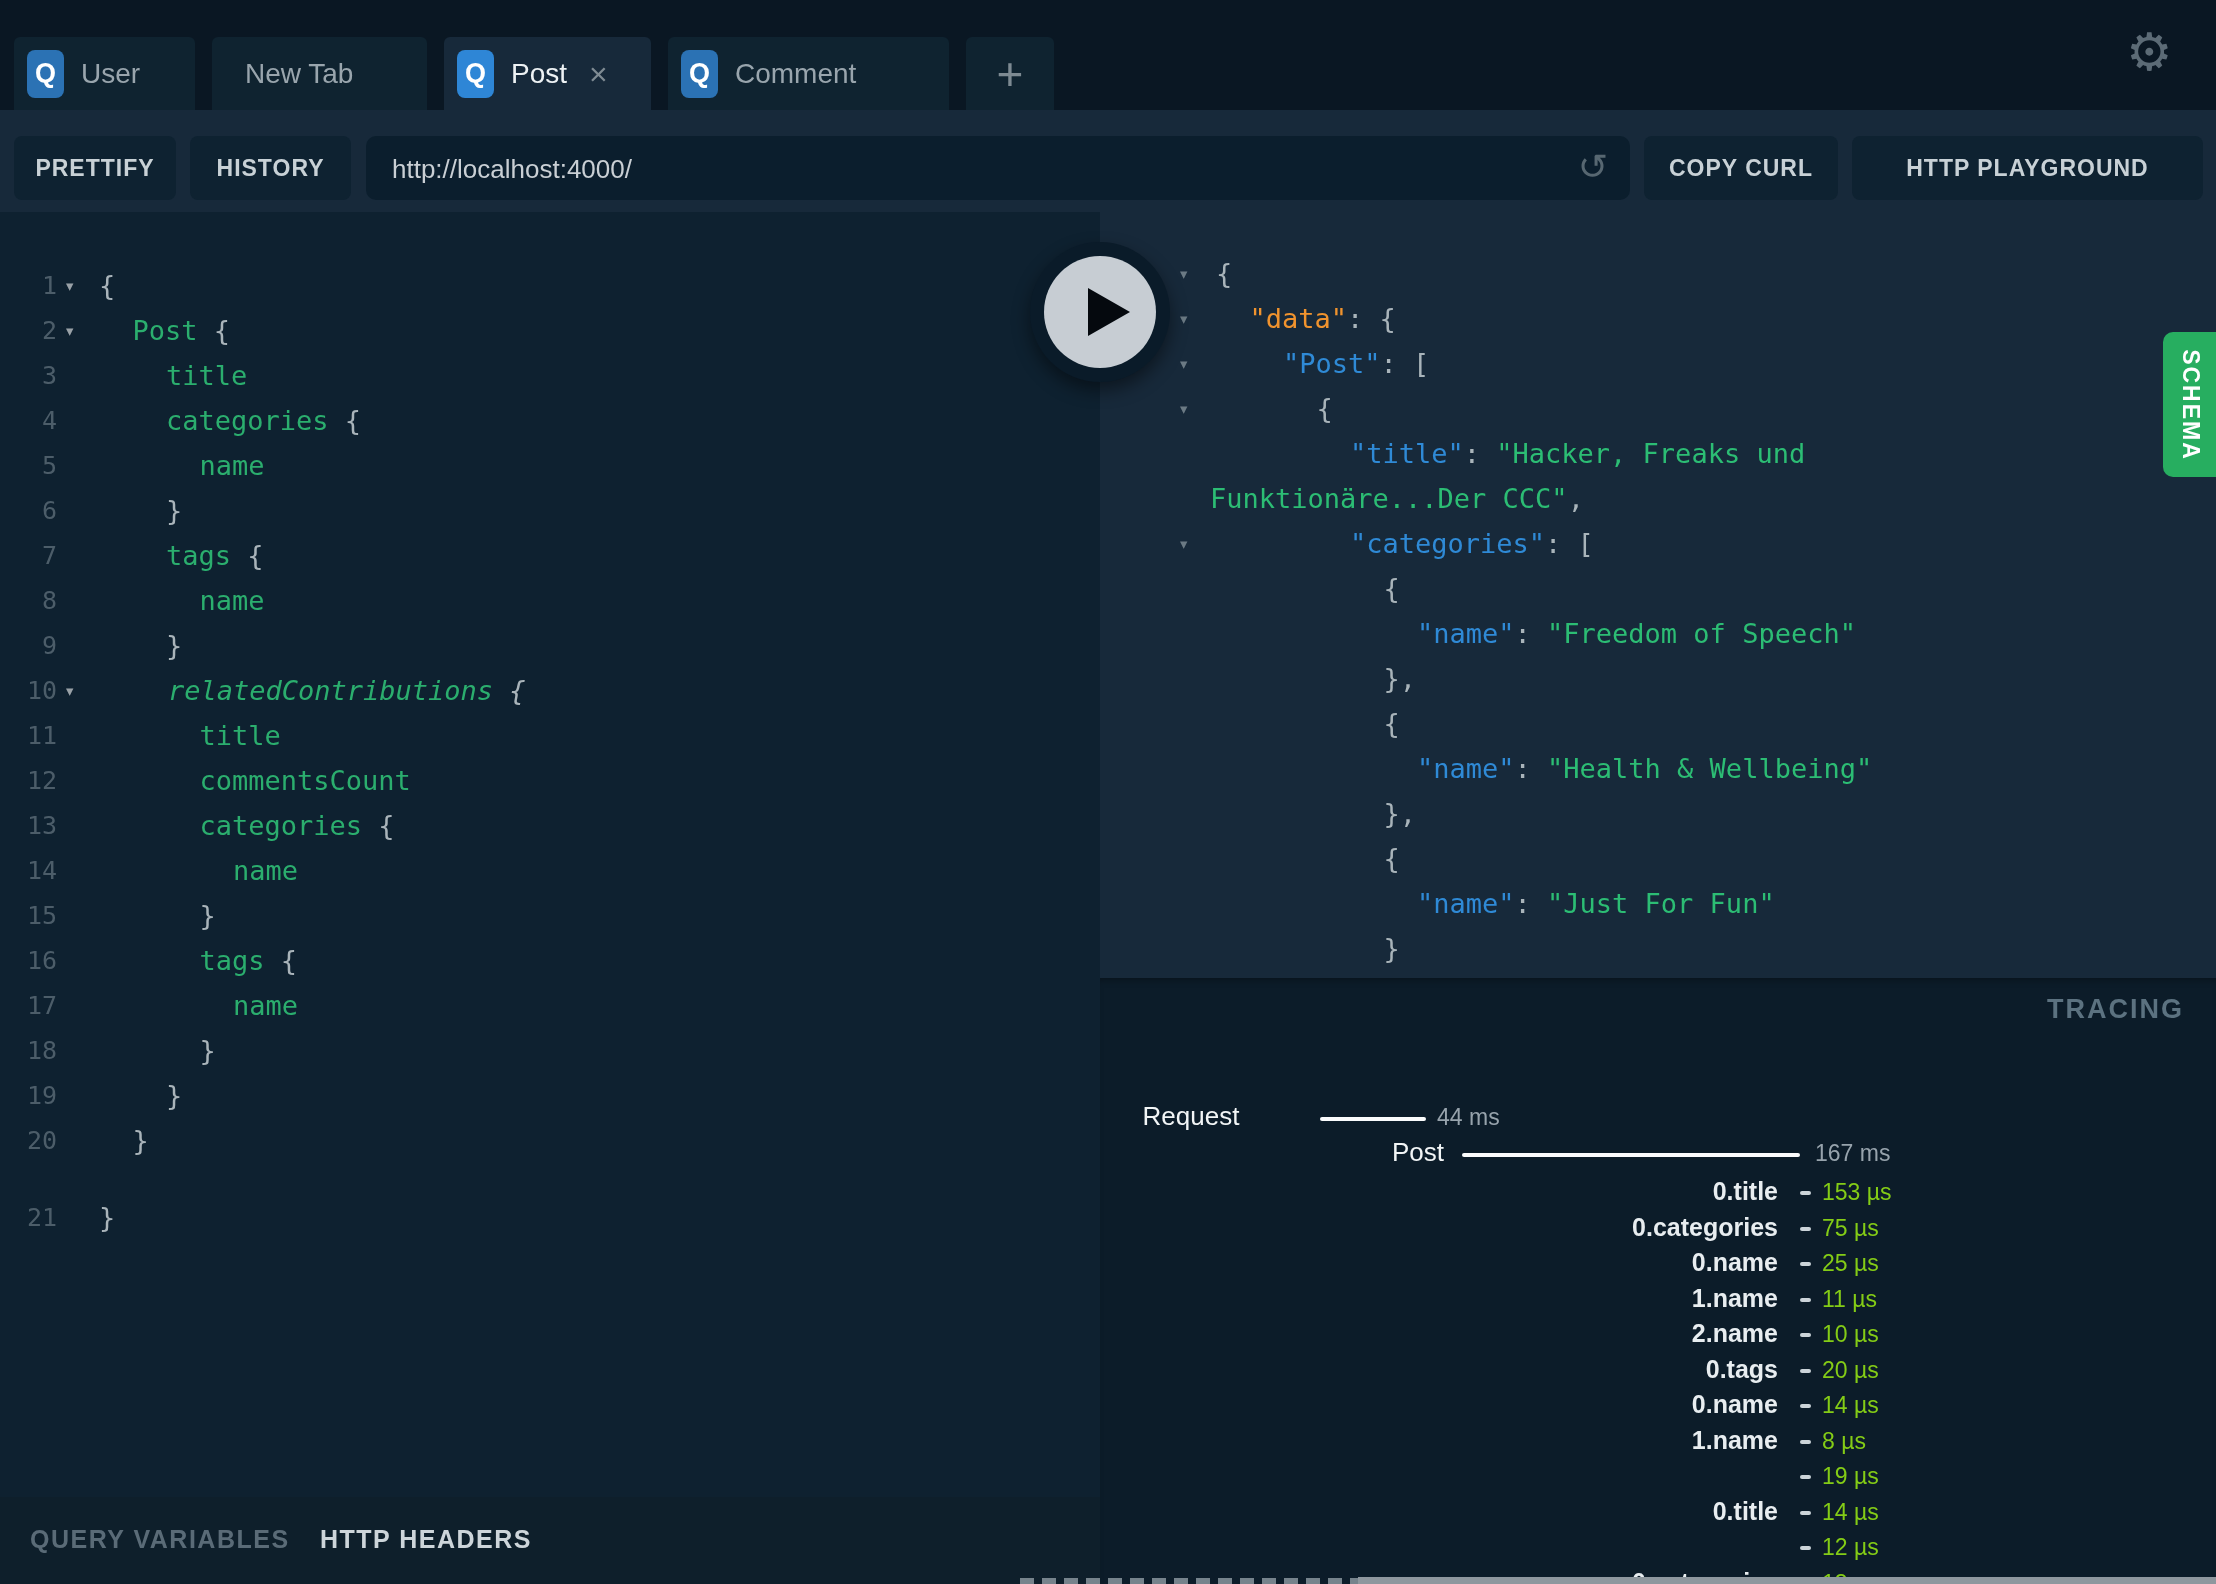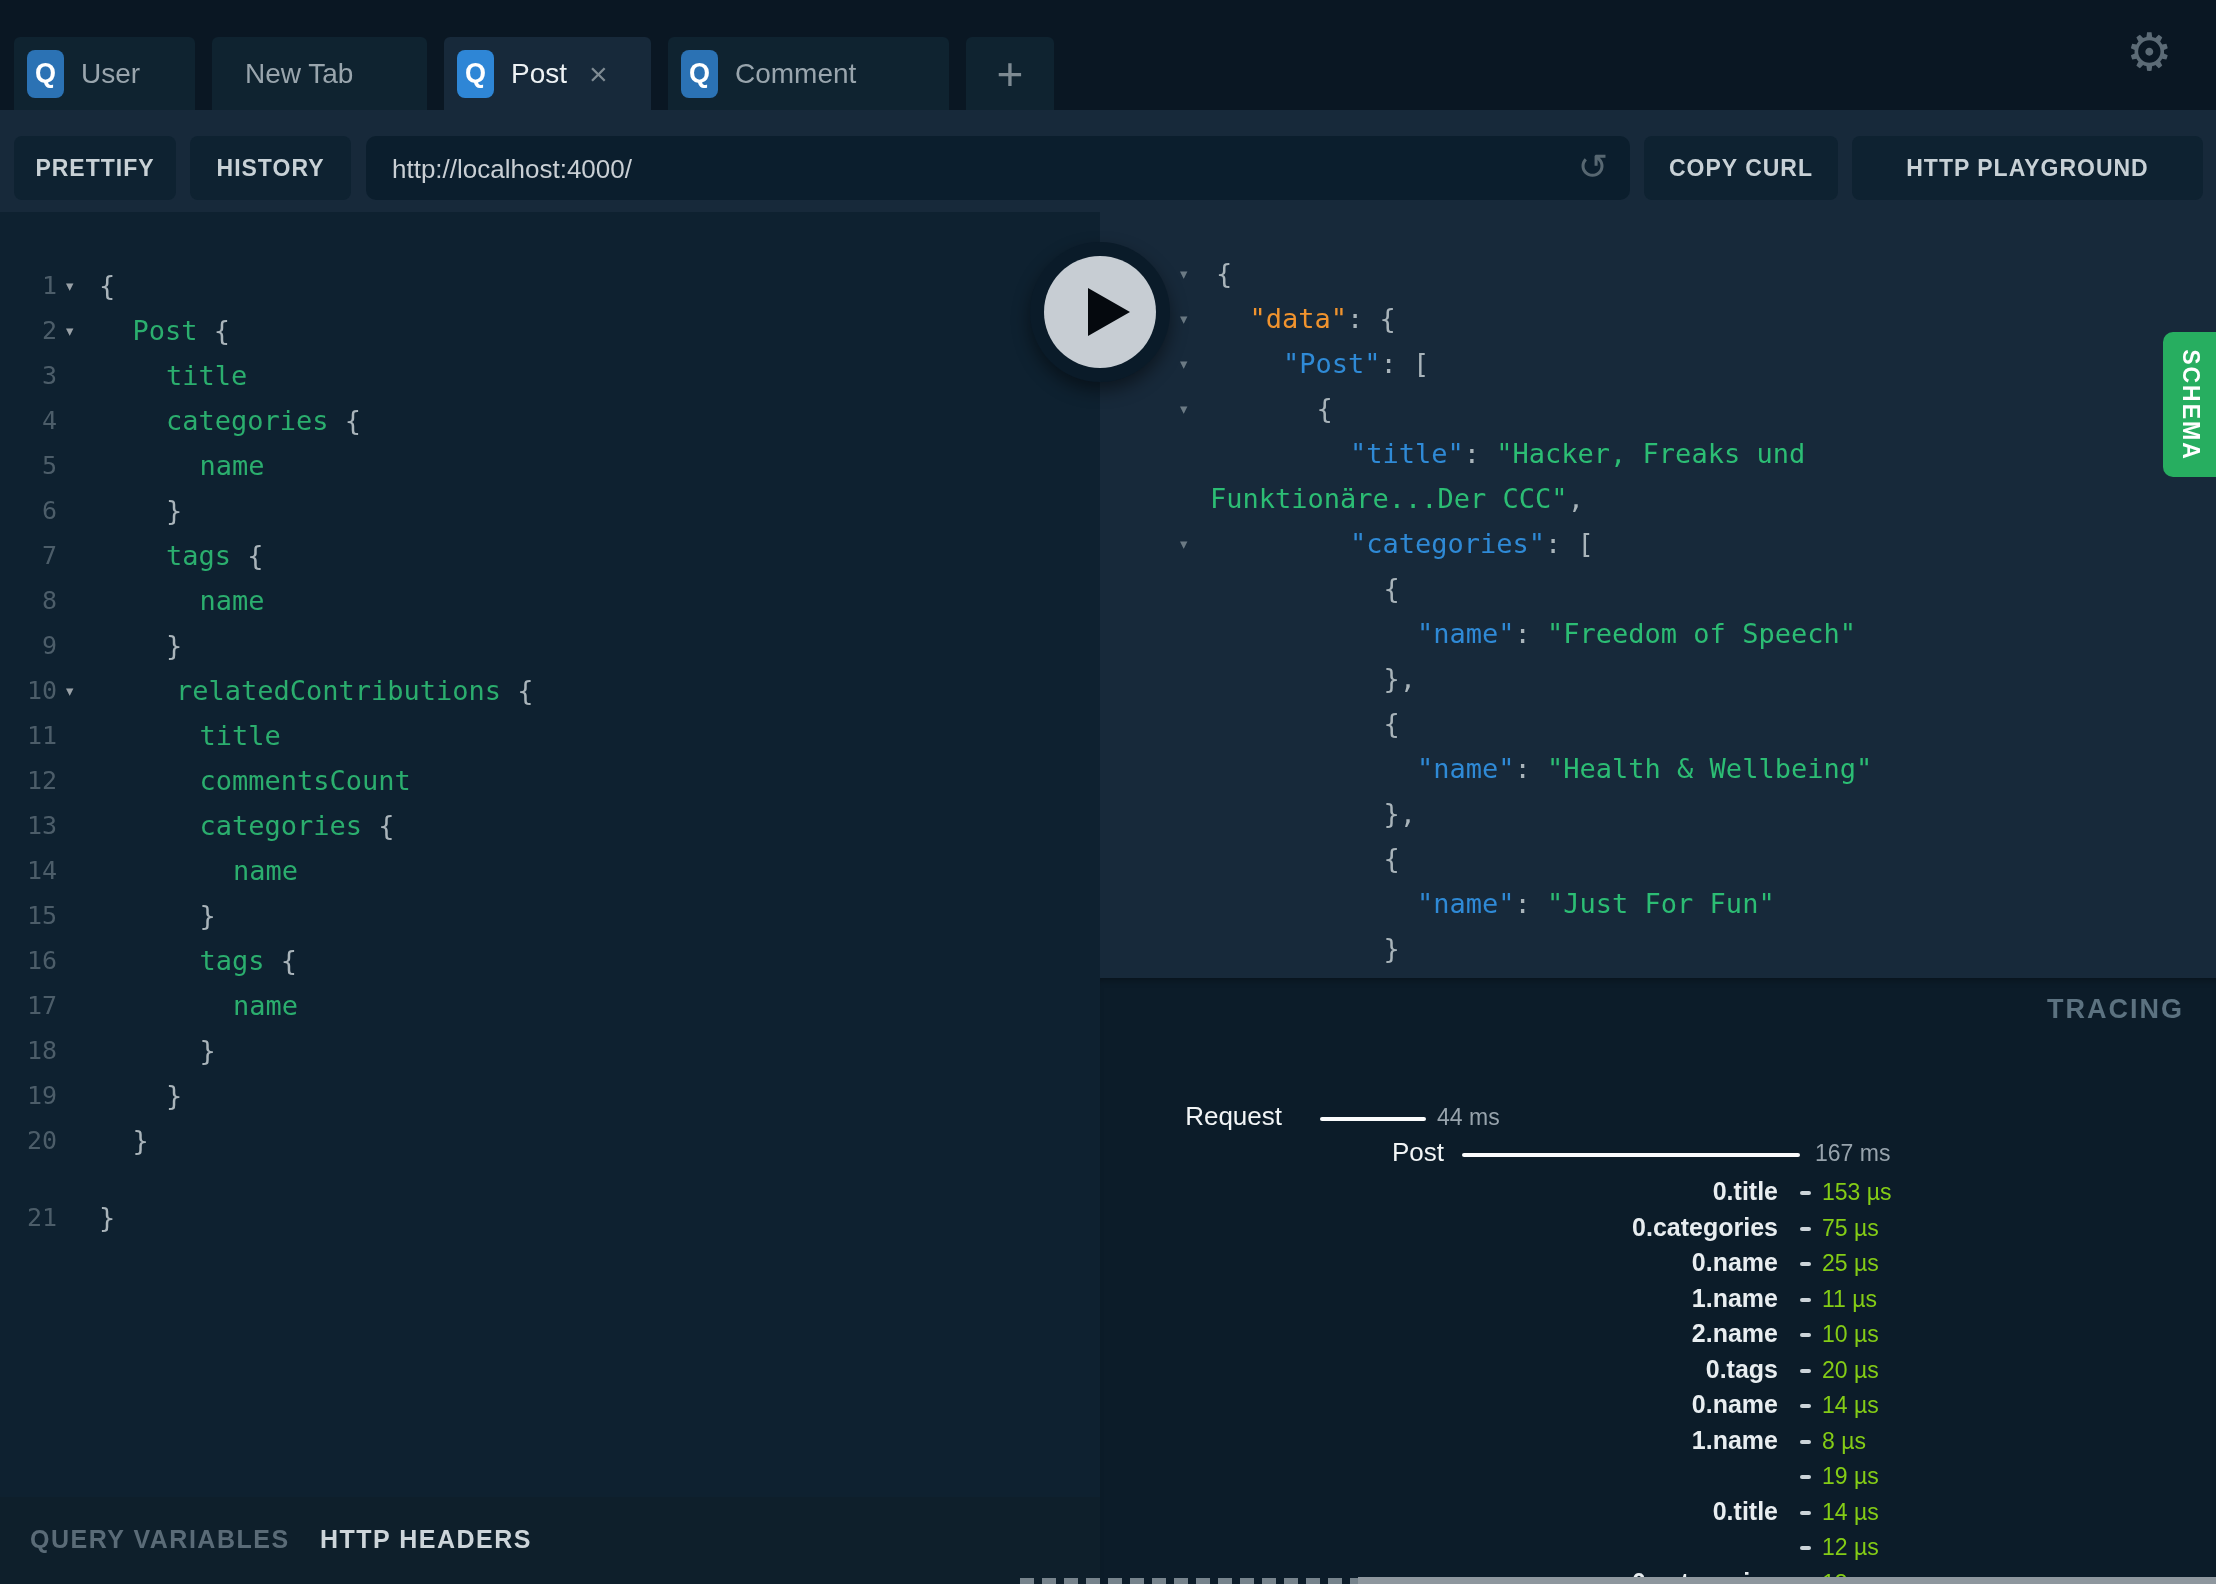--- a/index.html
+++ b/index.html
@@ -143,21 +143,21 @@
   <div class="editor" id="editor-host">
       <div class="eline" style="top: 50.5px;"><div class="lnum">1</div><div class="efold">▾</div><div class="ecode" style="left: 99px;"><span class="tk-p">{</span></div></div>
       <div class="eline" style="top: 95.5px;"><div class="lnum">2</div><div class="efold">▾</div><div class="ecode" style="left: 132.5px;"><span class="tk-f">Post</span><span class="tk-p"> {</span></div></div>
       <div class="eline" style="top: 140.5px;"><div class="lnum">3</div><div class="ecode" style="left: 166px;"><span class="tk-f">title</span></div></div>
       <div class="eline" style="top: 185.5px;"><div class="lnum">4</div><div class="ecode" style="left: 166px;"><span class="tk-f">categories</span><span class="tk-p"> {</span></div></div>
       <div class="eline" style="top: 230.5px;"><div class="lnum">5</div><div class="ecode" style="left: 199.5px;"><span class="tk-f">name</span></div></div>
       <div class="eline" style="top: 275.5px;"><div class="lnum">6</div><div class="ecode" style="left: 166px;"><span class="tk-p">}</span></div></div>
       <div class="eline" style="top: 320.5px;"><div class="lnum">7</div><div class="ecode" style="left: 166px;"><span class="tk-f">tags</span><span class="tk-p"> {</span></div></div>
       <div class="eline" style="top: 365.5px;"><div class="lnum">8</div><div class="ecode" style="left: 199.5px;"><span class="tk-f">name</span></div></div>
       <div class="eline" style="top: 410.5px;"><div class="lnum">9</div><div class="ecode" style="left: 166px;"><span class="tk-p">}</span></div></div>
-      <div class="eline" style="top: 455.5px;"><div class="lnum">10</div><div class="efold">▾</div><div class="ecode" style="left: 176px;"><span class="tk-f">relatedContributions</span><span class="tk-p"> {</span></div></div>
+      <div class="eline" style="top: 455.5px;"><div class="lnum">10</div><div class="efold">▾</div><div class="ecode" style="left: 168px; font-style: italic;"><span class="tk-f">relatedContributions</span><span class="tk-p"> {</span></div></div>
       <div class="eline" style="top: 500.5px;"><div class="lnum">11</div><div class="ecode" style="left: 199.5px;"><span class="tk-f">title</span></div></div>
       <div class="eline" style="top: 545.5px;"><div class="lnum">12</div><div class="ecode" style="left: 199.5px;"><span class="tk-f">commentsCount</span></div></div>
       <div class="eline" style="top: 590.5px;"><div class="lnum">13</div><div class="ecode" style="left: 199.5px;"><span class="tk-f">categories</span><span class="tk-p"> {</span></div></div>
       <div class="eline" style="top: 635.5px;"><div class="lnum">14</div><div class="ecode" style="left: 233px;"><span class="tk-f">name</span></div></div>
       <div class="eline" style="top: 680.5px;"><div class="lnum">15</div><div class="ecode" style="left: 199.5px;"><span class="tk-p">}</span></div></div>
       <div class="eline" style="top: 725.5px;"><div class="lnum">16</div><div class="ecode" style="left: 199.5px;"><span class="tk-f">tags</span><span class="tk-p"> {</span></div></div>
       <div class="eline" style="top: 770.5px;"><div class="lnum">17</div><div class="ecode" style="left: 233px;"><span class="tk-f">name</span></div></div>
       <div class="eline" style="top: 815.5px; text-decoration: underline;"><div class="lnum">18</div><div class="ecode" style="left: 199.5px;"><span class="tk-p">}</span></div></div>
       <div class="eline" style="top: 860.5px;"><div class="lnum">19</div><div class="ecode" style="left: 166px;"><span class="tk-p">}</span></div></div>
       <div class="eline" style="top: 905.5px;"><div class="lnum">20</div><div class="ecode" style="left: 132.5px;"><span class="tk-p">}</span></div></div>
@@ -188,21 +188,21 @@
     <div class="play-inner"></div>
     <div class="play-tri"></div>
   </div>
 
   <div class="schema">
     <span>SCHEMA</span>
   </div>
 
   <div class="tracing" id="tracing-host">
     <div class="tr-title">TRACING</div>
-  <div class="tr-label" style="left: 0px; width: 182px; top: 123px;">Request</div>
+  <div class="tr-label" style="left: 0px; width: 182px; top: 123px; text-align: center;">Request</div>
       <div class="tr-bar" style="left: 220px; width: 106px; top: 139px;"></div>
       <div class="tr-val" style="left: 337px; top: 126px;">44 ms</div>
       <div class="tr-label" style="left: 0px; width: 344px; top: 159px;">Post</div>
       <div class="tr-bar" style="left: 362px; width: 338px; top: 175px;"></div>
       <div class="tr-val" style="left: 715px; top: 162px;">167 ms</div>
       <div class="tf-label" style="left: 0px; width: 678px; top: 199px;">0.title</div>
       <div class="tf-dash" style="left: 700px; top: 213px;"></div>
       <div class="tf-val" style="left: 722px; top: 201px;">153 µs</div>
       <div class="tf-label" style="left: 0px; width: 678px; top: 234.5px;">0.categories</div>
       <div class="tf-dash" style="left: 700px; top: 248.5px;"></div>

